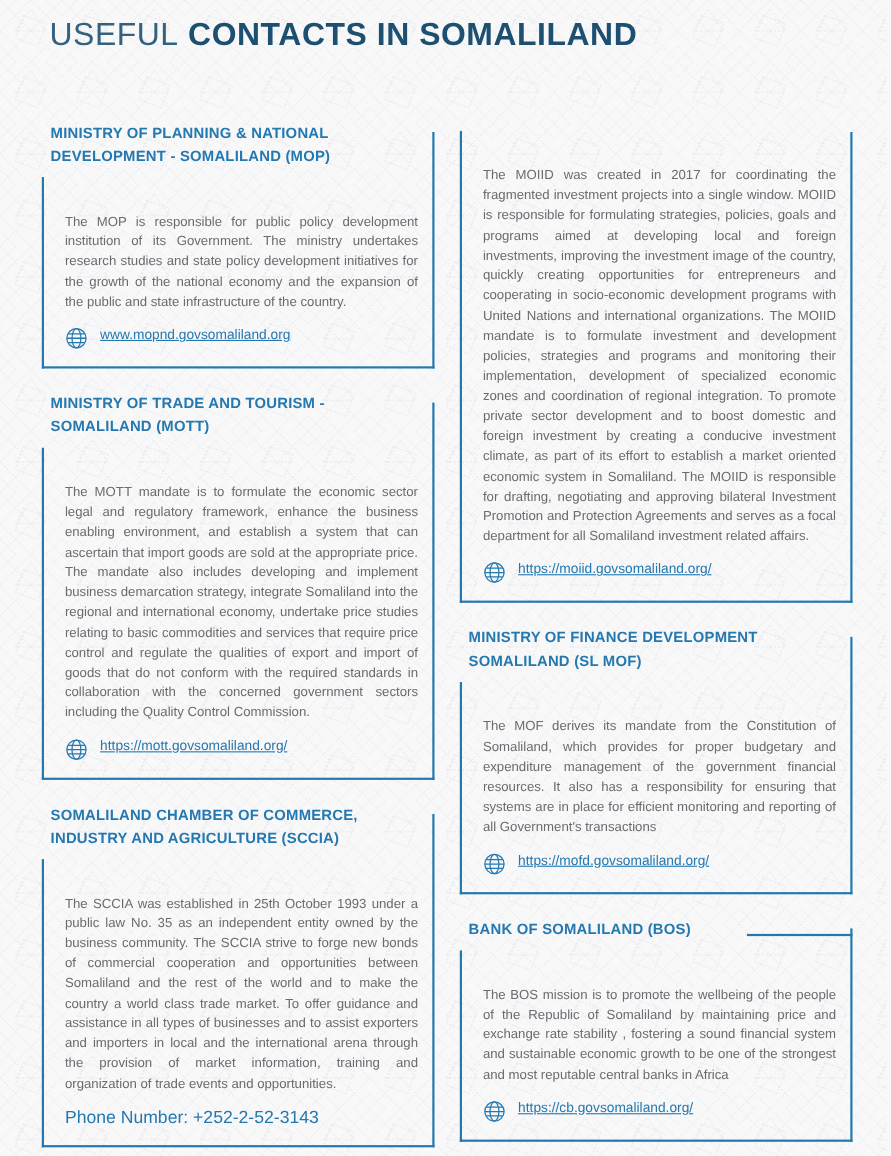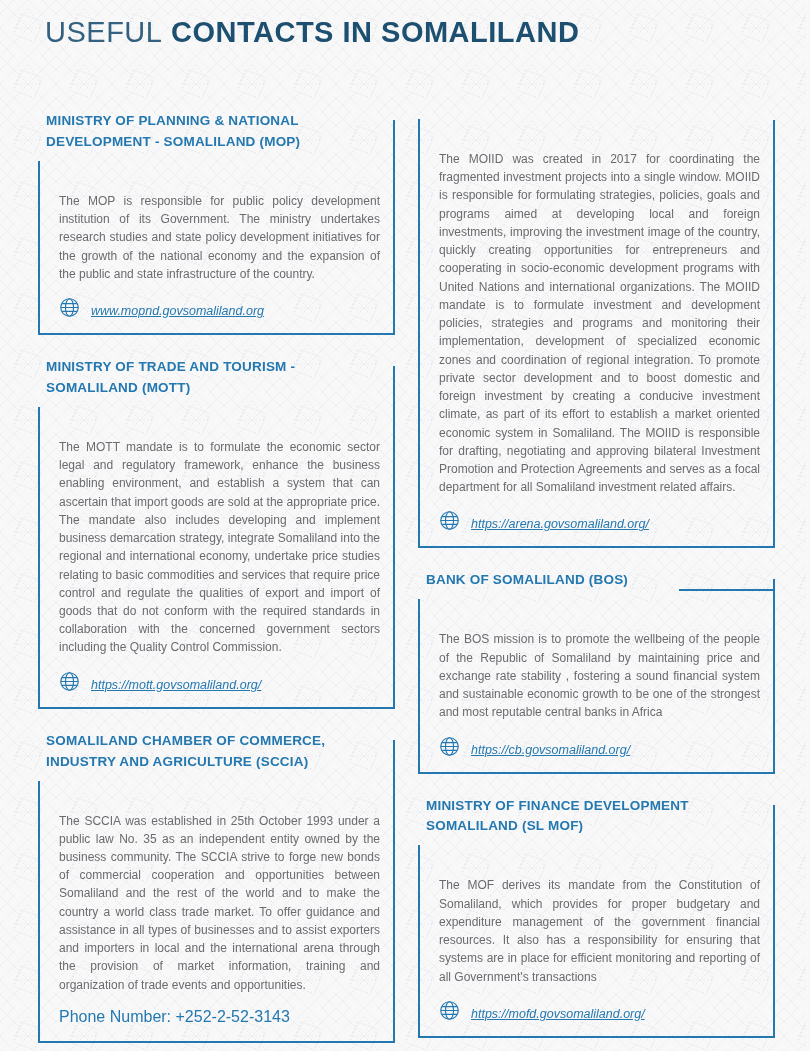--- a/index.html
+++ b/index.html
@@ -48,21 +48,21 @@
     display:flex;flex-direction:column;gap:22px;
   }
 
   
   .card{position:relative;}
   .card::after{ 
     content:"";position:absolute;top:9px;right:0;bottom:0;width:2px;
     background:var(--accent);
   }
   .card-head{
-    display:flex;align-items:flex-end;
+    display:flex;align-items:center;
     padding-left:8px;
     gap:39px;
   }
   .card-title{
     font-size:13.5px;
     font-weight:bold;
     font-stretch:condensed;
     letter-spacing:.2px;
     line-height:1.55;
     color:var(--accent);
@@ -81,23 +81,22 @@
   }
   .card-body.slim{margin-top:5px;padding:9px 15px 12px 19px;}
   .card-text{
     font-size:12px;
     line-height:1.52;
     color:var(--text);
     text-align:justify;
     margin-top:16px;
   }
   .link-row{
-    display:flex;align-items:flex-end;gap:11px;
+    display:flex;align-items:flex-start;gap:11px;
     margin-top:14px;
-    font-style:italic;
   }
   .card-body.slim .link-row{margin-top:2px;}
   .globe{width:21px;height:21px;flex:0 0 21px;display:block;}
   .card-link{
     font-size:12.5px;color:var(--accent);
     text-decoration:underline;cursor:pointer;
   }
   .phone-row{
     margin-top:14px;font-size:16px;color:var(--accent);
   }
@@ -199,57 +198,57 @@
 
         <section class="card">
           <div class="card-body">
             <p class="card-text">The MOIID was created in 2017 for coordinating the fragmented investment projects into a single window. MOIID is responsible for formulating strategies, policies, goals and programs aimed at developing local and foreign investments, improving the investment image of the country, quickly creating opportunities for entrepreneurs and cooperating in socio-economic development programs with United Nations and international organizations.  The MOIID mandate is to formulate investment and development policies, strategies and programs and monitoring their implementation, development of specialized economic zones and coordination of regional integration. To promote private sector development and to boost domestic and foreign investment by creating a conducive investment climate, as part of its effort to establish a market oriented economic system in Somaliland. The MOIID is responsible for drafting, negotiating and approving bilateral Investment Promotion and Protection Agreements and serves as a focal department for all Somaliland investment related affairs.</p>
             <div class="link-row">
               <svg class="globe" viewBox="0 0 24 24" fill="none" stroke="#2478b0" stroke-width="1.3">
                 <circle cx="12" cy="12" r="10"></circle>
                   <ellipse cx="12" cy="12" rx="4.6" ry="10"></ellipse>
                 <path d="M3.5 7.5 H20.5 M2 12 H22 M3.5 16.5 H20.5"></path>
               </svg>
-              <a class="card-link">https://arena.govsomaliland.org/</a>
+              <a class="card-link">https://moiid.govsomaliland.org/</a>
+            </div>
+          </div>
+        </section>
+
+        <section class="card">
+          <div class="card-head">
+            <h2 class="card-title">MINISTRY OF FINANCE DEVELOPMENT SOMALILAND (SL MOF)</h2>
+            <div class="head-line"></div>
+          </div>
+          <div class="card-body">
+            <p class="card-text">The MOF derives its mandate from the Constitution of Somaliland, which provides for proper budgetary and expenditure management of the government financial resources. It also has a responsibility for ensuring that systems are in place for efficient monitoring and reporting of all Government's transactions</p>
+            <div class="link-row">
+              <svg class="globe" viewBox="0 0 24 24" fill="none" stroke="#2478b0" stroke-width="1.3">
+                <circle cx="12" cy="12" r="10"></circle>
+                  <ellipse cx="12" cy="12" rx="4.6" ry="10"></ellipse>
+                <path d="M3.5 7.5 H20.5 M2 12 H22 M3.5 16.5 H20.5"></path>
+              </svg>
+              <a class="card-link">https://mofd.govsomaliland.org/</a>
             </div>
           </div>
         </section>
 
         <section class="card">
           <div class="card-head">
             <h2 class="card-title">BANK OF SOMALILAND (BOS)</h2>
             <div class="head-line"></div>
           </div>
           <div class="card-body">
             <p class="card-text">The BOS mission is to promote the wellbeing of the people of the Republic of Somaliland by maintaining price and exchange rate stability , fostering a sound financial system and sustainable economic growth  to be one of the strongest and most reputable central banks in Africa</p>
             <div class="link-row">
               <svg class="globe" viewBox="0 0 24 24" fill="none" stroke="#2478b0" stroke-width="1.3">
                 <circle cx="12" cy="12" r="10"></circle>
                   <ellipse cx="12" cy="12" rx="4.6" ry="10"></ellipse>
                 <path d="M3.5 7.5 H20.5 M2 12 H22 M3.5 16.5 H20.5"></path>
               </svg>
               <a class="card-link">https://cb.govsomaliland.org/</a>
-            </div>
-          </div>
-        </section>
-
-        <section class="card">
-          <div class="card-head">
-            <h2 class="card-title">MINISTRY OF FINANCE DEVELOPMENT SOMALILAND (SL MOF)</h2>
-            <div class="head-line"></div>
-          </div>
-          <div class="card-body">
-            <p class="card-text">The MOF derives its mandate from the Constitution of Somaliland, which provides for proper budgetary and expenditure management of the government financial resources. It also has a responsibility for ensuring that systems are in place for efficient monitoring and reporting of all Government's transactions</p>
-            <div class="link-row">
-              <svg class="globe" viewBox="0 0 24 24" fill="none" stroke="#2478b0" stroke-width="1.3">
-                <circle cx="12" cy="12" r="10"></circle>
-                  <ellipse cx="12" cy="12" rx="4.6" ry="10"></ellipse>
-                <path d="M3.5 7.5 H20.5 M2 12 H22 M3.5 16.5 H20.5"></path>
-              </svg>
-              <a class="card-link">https://mofd.govsomaliland.org/</a>
             </div>
           </div>
         </section>
 
       </div>
     </div>
   </div>
 </div>
 
 </body></html>

